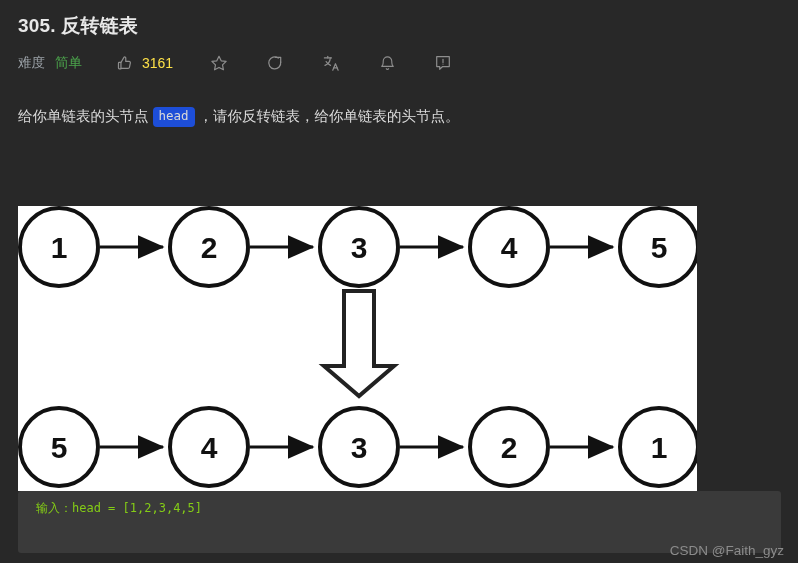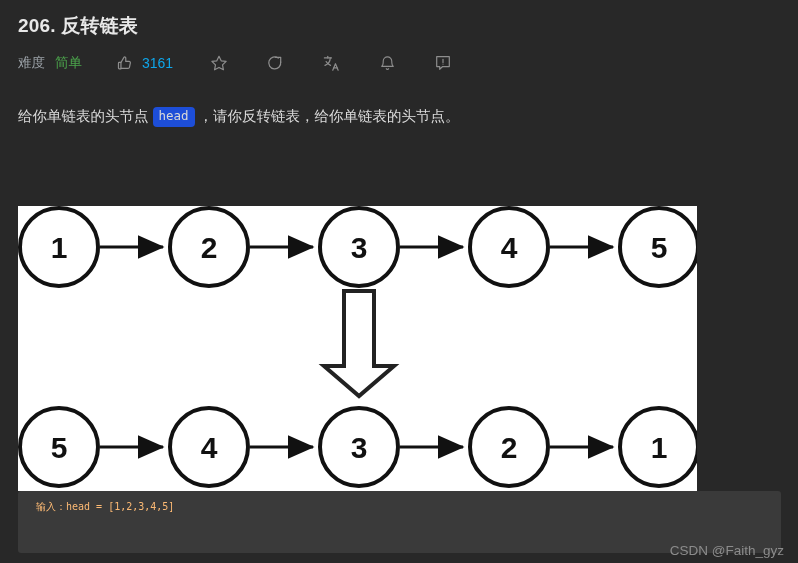--- a/index.html
+++ b/index.html
@@ -51,21 +51,21 @@
     color: #4ca64c;
     margin-right: 34px;
     text-align: right;
   }
   .meta-likes {
     display: flex;
     align-items: center;
     margin-right: 36px;
   }
   .meta-likes .count {
-    color: #0ea5e9;
+    color: #fde047;
     font-size: 14px;
     margin-left: 9px;
   }
   .icon-btn {
     margin-right: 36px;
     display: flex;
     align-items: center;
     justify-content: center;
     width: 20px;
     height: 20px;
@@ -122,42 +122,42 @@
     left: 18px;
     top: 491px;
     width: 763px;
     height: 62px;
     background: #3a3a3a;
     border-radius: 3px;
     padding: 8px 0 0 18px;
   }
   .code-line {
     font-family: "DejaVu Sans Mono", "Liberation Mono", monospace;
-    font-size: 10px;
+    font-size: 12px;
     line-height: 1.62;
-    color: #fdba74;
+    color: #84cc16;
     white-space: pre;
   }
 
   .watermark {
     position: absolute;
     right: 14px;
     bottom: 5px;
     font-size: 13.5px;
     color: #8c8c8c;
     font-family: "Liberation Sans", "DejaVu Sans", sans-serif;
   }
 </style>
 </head>
 <body>
 
 <div class="page">
 
   <div class="title-row">
-    <span>206. 反转链表</span>
+    <span>305. 反转链表</span>
   </div>
 
   <div class="meta-row">
 
     <span class="meta-label">难度</span>
     <span class="meta-difficulty">简单</span>
 
     <span class="meta-likes">
       <span>
         <svg width="17" height="17" viewBox="0 0 24 24" fill="none" stroke="#8e8e8e" stroke-width="1.7" stroke-linecap="round" stroke-linejoin="round">

